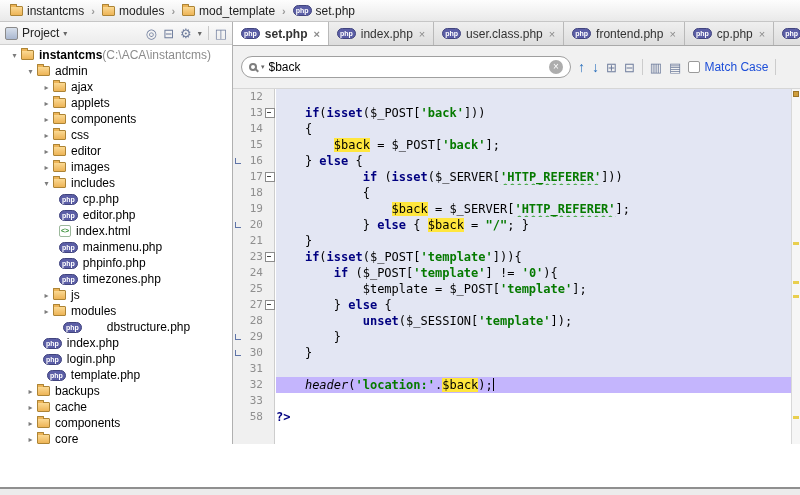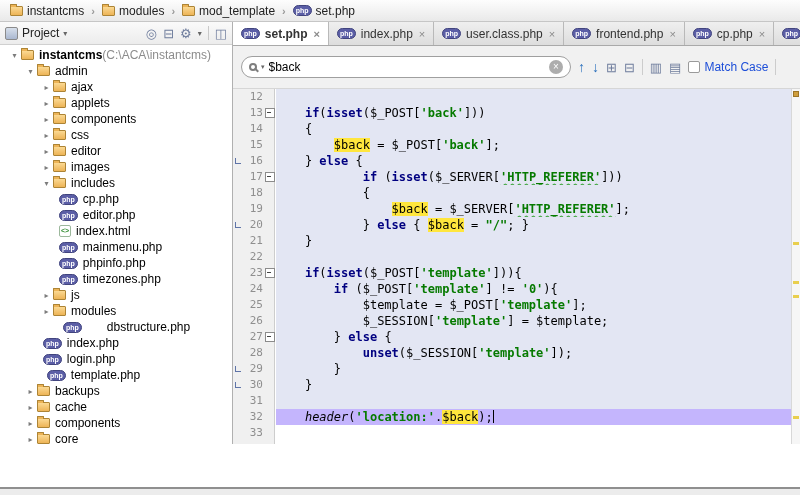--- a/index.html
+++ b/index.html
@@ -358,25 +358,23 @@
             <div class="line sel"><span class="gmark"></span><span class="ln">12</span><span class="fold"></span><span class="txt"></span></div>
             <div class="line sel"><span class="gmark"></span><span class="ln">13</span><span class="fold start"></span><span class="txt"><span>    </span><span class="kw">if</span><span>(</span><span class="kw">isset</span><span>($_POST[</span><span class="str">'back'</span><span>]))</span></span></div>
             <div class="line sel"><span class="gmark"></span><span class="ln">14</span><span class="fold"></span><span class="txt"><span>    {</span></span></div>
             <div class="line sel"><span class="gmark"></span><span class="ln">15</span><span class="fold"></span><span class="txt"><span>        </span><span class="hl">$back</span><span> = $_POST[</span><span class="str">'back'</span><span>];</span></span></div>
             <div class="line sel"><span class="gmark has"></span><span class="ln">16</span><span class="fold"></span><span class="txt"><span>    } </span><span class="kw">else</span><span> {</span></span></div>
             <div class="line sel"><span class="gmark"></span><span class="ln">17</span><span class="fold start"></span><span class="txt"><span>            </span><span class="kw">if</span><span> (</span><span class="kw">isset</span><span>($_SERVER[</span><span class="strw">'HTTP_REFERER'</span><span>]))</span></span></div>
             <div class="line sel"><span class="gmark"></span><span class="ln">18</span><span class="fold"></span><span class="txt"><span>            {</span></span></div>
             <div class="line sel"><span class="gmark"></span><span class="ln">19</span><span class="fold"></span><span class="txt"><span>                </span><span class="hl">$back</span><span> = $_SERVER[</span><span class="strw">'HTTP_REFERER'</span><span>];</span></span></div>
             <div class="line sel"><span class="gmark has"></span><span class="ln">20</span><span class="fold"></span><span class="txt"><span>            } </span><span class="kw">else</span><span> { </span><span class="hl">$back</span><span> = </span><span class="str">"/"</span><span>; }</span></span></div>
             <div class="line sel"><span class="gmark"></span><span class="ln">21</span><span class="fold"></span><span class="txt"><span>    }</span></span></div>
-            <div class="line sel"><span class="gmark"></span><span class="ln">22</span><span class="fold"></span><span class="txt"></span></div>
             <div class="line sel"><span class="gmark"></span><span class="ln">23</span><span class="fold start"></span><span class="txt"><span>    </span><span class="kw">if</span><span>(</span><span class="kw">isset</span><span>($_POST[</span><span class="str">'template'</span><span>])){</span></span></div>
             <div class="line sel"><span class="gmark"></span><span class="ln">24</span><span class="fold"></span><span class="txt"><span>        </span><span class="kw">if</span><span> ($_POST[</span><span class="str">'template'</span><span>] != </span><span class="str">'0'</span><span>){</span></span></div>
             <div class="line sel"><span class="gmark"></span><span class="ln">25</span><span class="fold"></span><span class="txt"><span>            $template = $_POST[</span><span class="str">'template'</span><span>];</span></span></div>
-            <div class="line sel"><span class="gmark"></span><span class="ln">26</span><span class="fold"></span><span class="txt"><span>            $_SESSION[</span><span class="str">'template'</span><span>] = $template;</span></span></div>
             <div class="line sel"><span class="gmark"></span><span class="ln">27</span><span class="fold start"></span><span class="txt"><span>        } </span><span class="kw">else</span><span> {</span></span></div>
             <div class="line sel"><span class="gmark"></span><span class="ln">28</span><span class="fold"></span><span class="txt"><span>            </span><span class="kw">unset</span><span>($_SESSION[</span><span class="str">'template'</span><span>]);</span></span></div>
             <div class="line sel"><span class="gmark has"></span><span class="ln">29</span><span class="fold"></span><span class="txt"><span>        }</span></span></div>
             <div class="line sel"><span class="gmark has"></span><span class="ln">30</span><span class="fold"></span><span class="txt"><span>    }</span></span></div>
             <div class="line sel"><span class="gmark"></span><span class="ln">31</span><span class="fold"></span><span class="txt"></span></div>
             <div class="line cur"><span class="gmark"></span><span class="ln">32</span><span class="fold"></span><span class="txt"><span>    </span><span class="fn">header</span><span>(</span><span class="str">'location:'</span><span>.</span><span class="hl">$back</span><span>);</span><span class="caret"></span></span></div>
             <div class="line"><span class="gmark"></span><span class="ln">33</span><span class="fold"></span><span class="txt"></span></div>
             <div class="line"><span class="gmark"></span><span class="ln">58</span><span class="fold"></span><span class="txt"><span class="kw">?&gt;</span></span></div>
           </div>
         <div class="stripe">

